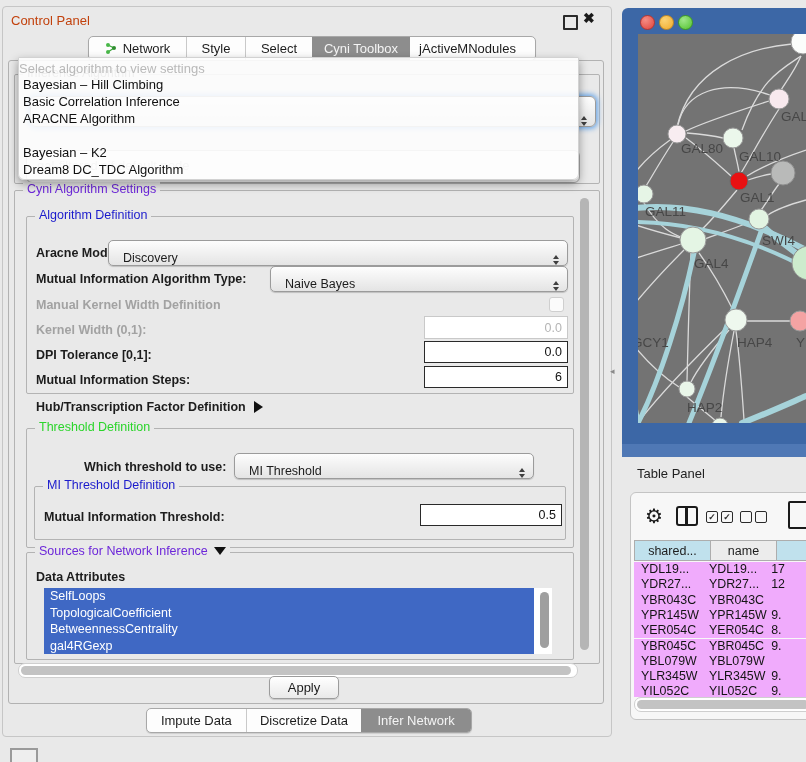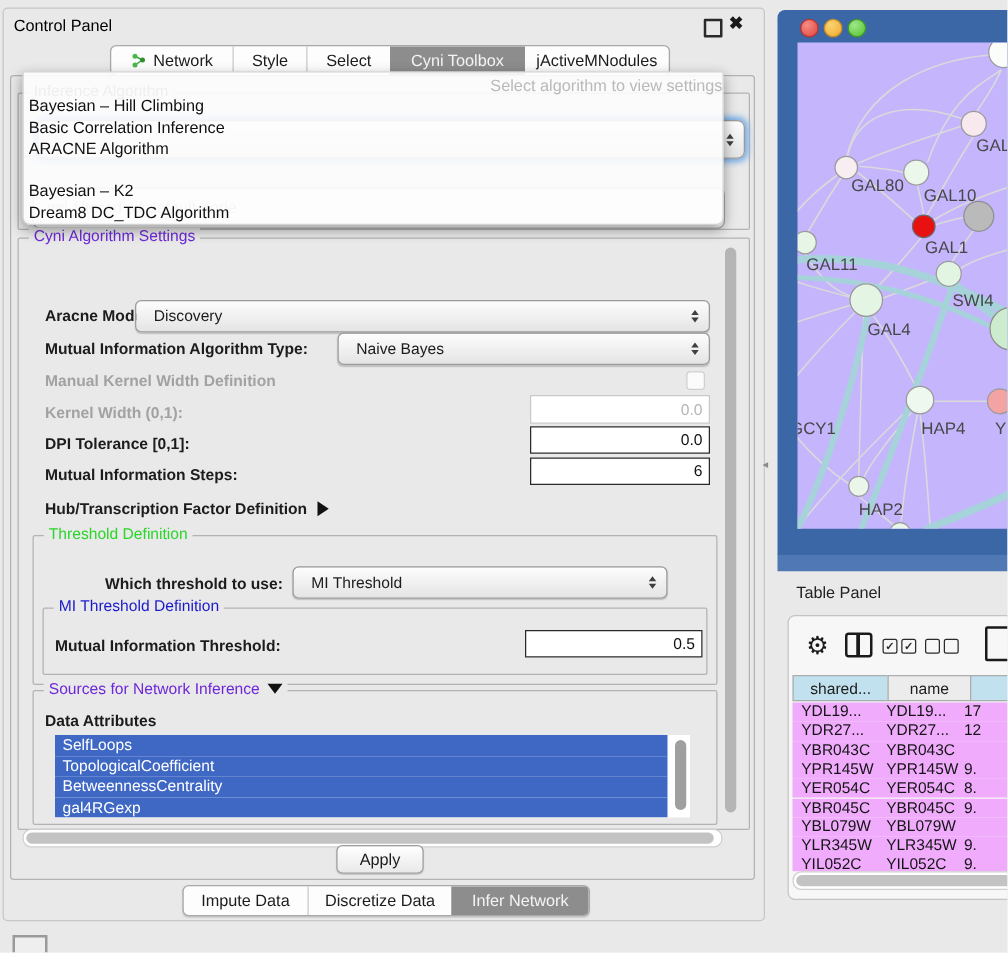--- a/index.html
+++ b/index.html
@@ -1,66 +1,66 @@
 <!DOCTYPE html>
 <html><head>
 <meta charset="utf-8">
 <style>
   html,body{margin:0;padding:0}
   .page{position:relative;width:806px;height:762px;overflow:hidden;background:#e9e9e9;
         font-family:"Liberation Sans",sans-serif;color:#1c1c1c;font-size:13px}
   .abs{position:absolute}
   
   .cp-shell{left:2px;top:6px;width:608px;height:729px;border:1px solid #c6c6c6;border-radius:4px;background:#e9e9e9}
-  .cp-title{left:10px;top:12px;font-size:13px;color:#000000}
+  .cp-title{left:10px;top:12px;font-size:13px;color:#c2410c}
   .float-btn{left:562px;top:14px;width:11px;height:11px;border:2px solid #2a2a2a;border-radius:1px;background:transparent}
   .close-btn{left:582px;top:9px;font-size:14px;font-weight:bold;color:#1a1a1a}
   .content-panel{left:8px;top:60px;width:594px;height:642px;border:1px solid #b2b2b2;border-radius:3px;background:#e9e9e9}
   
   .tabstrip{display:flex;overflow:hidden;background:#fdfdfd;border:1px solid #a8a8a8;border-radius:5px;height:23px;box-shadow:0 1px 1px rgba(0,0,0,.12)}
   .tab{display:flex;align-items:center;justify-content:center;gap:5px;font-size:13px;color:#1c1c1c;border-left:1px solid #c9c9c9;height:100%}
   .tab:first-child{border-left:none}
   .tab.sel{background:#8d8d8d;color:#f4f4f4;border-left:none}
   .tab.sel + .tab{border-left:none}
   
   .grp{border:1px solid #b3b3b3;border-radius:2px}
   .gt{position:absolute;top:-9px;left:8px;background:#e9e9e9;padding:0 4px;font-size:12.5px;white-space:nowrap}
   .gt.blue{color:#1a1acc}.gt.green{color:#2bd52b}.gt.plain{color:#6d28d9}
   .lbl{font-size:12.5px;font-weight:bold;color:#1c1c1c;white-space:nowrap}
   .lbl.dis{color:#a2a2a2}
   .combo{background:linear-gradient(#fdfdfd,#e4e4e4);border:1px solid #9b9b9b;border-radius:5px;
-         display:flex;align-items:center;font-size:12.5px;padding:0 8px;box-shadow:0 1px 1px rgba(0,0,0,.18)}
+         display:flex;align-items:flex-end;font-size:12.5px;padding:0 8px;box-shadow:0 1px 1px rgba(0,0,0,.18)}
   .spin{margin-left:auto;display:flex;flex-direction:column;align-items:center;gap:2px}
   .spin i{display:block;width:0;height:0;border-left:3.5px solid transparent;border-right:3.5px solid transparent}
   .spin .up{border-bottom:4.5px solid #3f3f3f}
   .spin .dn{border-top:4.5px solid #3f3f3f}
   .fld{background:#fff;font-size:12.5px;display:flex;align-items:center;justify-content:flex-end;padding:0 5px}
   .fld.en{border:1.5px solid #2a2a2a;color:#111}
   .fld.dis{border:1px solid #c9c9c9;color:#b5b5b5}
   .chk{width:13px;height:13px;border:1px solid #cfcfcf;border-radius:3px;background:#fbfbfb}
   
   .popup{left:18px;top:57px;width:559px;height:121px;background:rgba(253,253,253,0.9);
          border:1px solid #d2d2d2;border-radius:0 0 6px 6px;box-shadow:0 4px 10px rgba(0,0,0,.38);z-index:50}
-  .popup .prompt{position:absolute;left:0;top:3px;width:100%;text-align:right;color:#b9b9b9;font-size:13px}
+  .popup .prompt{position:absolute;left:0;top:3px;width:100%;text-align:left;color:#b9b9b9;font-size:13px}
   .pitem{position:absolute;left:4px;font-size:13px;color:#101010;white-space:nowrap}
   
   .vthumb{background:#b5b5b5;border-radius:5px;width:9px}
   .hbar{background:#fff;border:1px solid #cfcfcf;border-radius:7px}
   .hthumb{position:absolute;left:2px;top:2px;bottom:2px;background:#c3c3c3;border-radius:5px}
   
   .attr-list{background:#fff;overflow:hidden}
   .attr-item{height:16.5px;line-height:16.5px;background:#3f68c4;color:#fff;font-size:12.5px;padding-left:6px;width:484px}
   
   .btn{background:linear-gradient(#ffffff,#e9e9e9);border:1px solid #9c9c9c;border-radius:5px;
        display:flex;align-items:center;justify-content:center;font-size:13px;box-shadow:0 1px 1px rgba(0,0,0,.15)}
   
   .net-win{left:622px;top:8px;width:200px;height:436px;background:#3c67a6;border-radius:6px 0 0 0}
   .net-foot{left:622px;top:444px;width:200px;height:13px;background:#4f78b5}
   .light{width:13px;height:13px;border-radius:50%}
-  .net-canvas{left:638px;top:34px;width:168px;height:389px;background:#c4b5fd;overflow:hidden}
+  .net-canvas{left:638px;top:34px;width:168px;height:389px;background:#737373;overflow:hidden}
   .eg{fill:none;stroke:#dadada;stroke-width:1.3}
   .et{fill:none;stroke:#a6d3da;stroke-linecap:round}
   .nlabel{font-family:"Liberation Sans",sans-serif;font-size:13.5px;fill:#474747}
   
   .tp-title{left:637px;top:466px;font-size:13px;color:#222}
   .tp-box{left:630px;top:492px;width:230px;height:226px;background:#f7f7f7;border:1px solid #c4c4c4;border-radius:6px}
   .hcell{position:absolute;top:0;height:21px;display:flex;align-items:center;justify-content:center;
          font-size:12.5px;color:#1d1d1d;border:1px solid #adadad;box-sizing:border-box}
   .hcell.hl{background:#c0e1ed}
   .hcell.norm{background:#ececec}
@@ -94,21 +94,21 @@
           <circle cx="3" cy="10" r="2" fill="#49b849"></circle>
       </svg>
       <span>Network</span>
     </div>
     <div class="tab" style="width:58px">
         <span>Style</span>
       </div>
     <div class="tab" style="width:66px">
         <span>Select</span>
       </div>
-    <div class="tab sel" style="width:108px">
+    <div class="tab sel" style="width:98px">
         <span>Cyni Toolbox</span>
       </div>
     <div class="tab" style="width:115px">
         <span>jActiveMNodules</span>
       </div>
   </div>
 
   <div class="abs content-panel"></div>
 
   <div class="abs grp" style="left:14px;top:74px;width:584px;height:108px">
@@ -132,20 +132,23 @@
     <div class="pitem" style="top:87px">Bayesian – K2</div>
     <div class="pitem" style="top:104px">Dream8 DC_TDC Algorithm</div>
   </div>
 
   <div class="abs grp" style="left:14px;top:190px;width:584px;height:472px">
     <span class="gt plain">Cyni Algorithm Settings</span>
   </div>
 
   <div class="abs vthumb" style="left:580px;top:198px;height:452px"></div>
 
+  <div class="abs grp" style="left:26px;top:216px;width:546px;height:176px">
+    <span class="gt blue">Algorithm Definition</span>
+  </div>
   <div class="abs lbl" style="left:36px;top:246px">Aracne Mode:</div>
   <div class="abs combo" style="left:108px;top:240px;width:442px;height:24px">
     <span style="padding-left:6px">Discovery</span>
     <span class="spin">
         <i class="up"></i>
         <i class="dn"></i>
       </span>
   </div>
   <div class="abs lbl" style="left:36px;top:272px">Mutual Information Algorithm Type:</div>
   <div class="abs combo" style="left:270px;top:266px;width:280px;height:24px">

